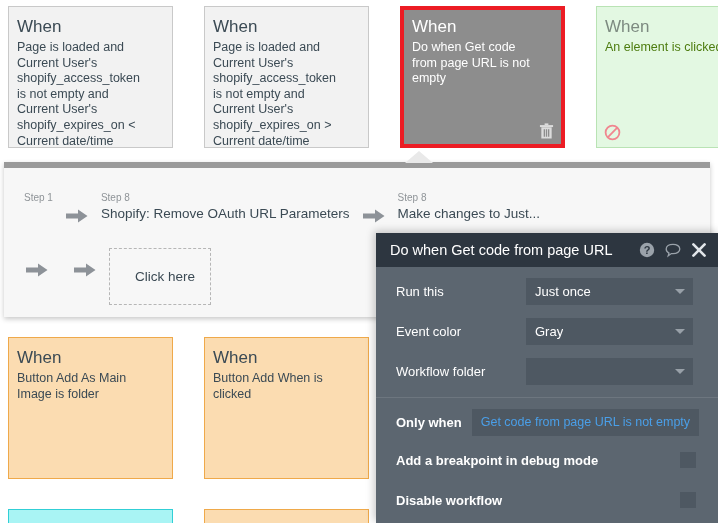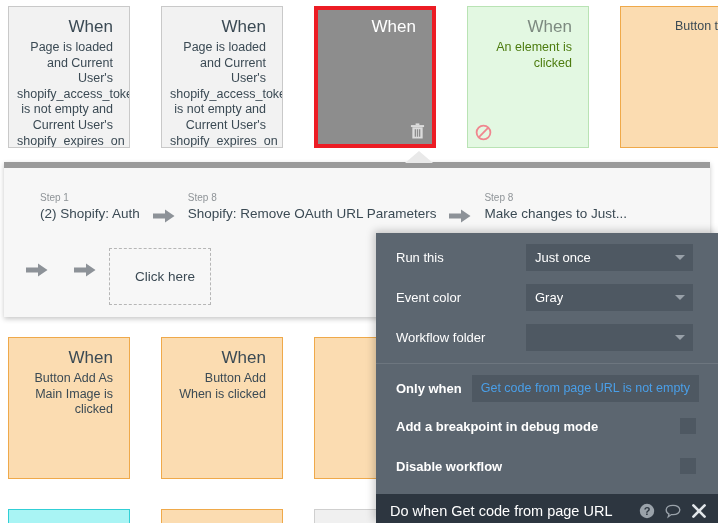--- a/index.html
+++ b/index.html
@@ -30,26 +30,26 @@
     display: flex;
     gap: 31px;
     padding-left: 8px;
   }
   #row-top    { top: 6px; }
   #row-middle { top: 337px; }
   #row-bottom { top: 509px; }
 
   .event-card {
     box-sizing: border-box;
-    width: 122px;
+    width: 165px;
     height: 142px;
     border: 1px solid #c9c9c9;
     background: #f2f2f2;
-    padding: 9px 16px 0 8px;
-    text-align: right;
+    padding: 9px 24px 0 8px;
+    text-align: left;
     position: relative;
     flex: 0 0 auto;
     overflow: hidden;
   }
   .event-card.orange { background: #fbdcb1; border-color: #efa94a; }
   .event-card.green  { background: #e3f8e2; border-color: #b9e3b4; }
   .event-card.cyan   { background: #a9f4f4; border-color: #31cfd6; }
   .event-card.gray-plain { background: #f0f0f0; border-color: #cfcfcf; }
 
   .event-card.selected {
@@ -116,21 +116,21 @@
     box-shadow: 0 2px 5px rgba(0,0,0,0.22);
     border-top: 6px solid #9a9a9a;
     box-sizing: border-box;
     z-index: 5;
   }
   .step-line {
     position: absolute;
     display: flex;
     align-items: flex-start;
   }
-  #step-line-1 { left: 36px; top: 24px; }
+  #step-line-1 { left: 20px; top: 24px; }
   #step-line-2 { left: 22px; top: 78px; }
 
   .step-item { display: flex; flex-direction: column; }
   .step-label {
     font-size: 10px;
     color: #8f9498;
     line-height: 12px;
     margin-bottom: 1px;
   }
   .step-name {
@@ -305,20 +305,21 @@
       <div class="card-body">Page is loaded and Current User's shopify_access_token is not empty and Current User's shopify_expires_on &lt; Current date/time</div>
     </div>
 
     <div class="event-card">
       <div class="card-title">When</div>
       <div class="card-body">Page is loaded and Current User's shopify_access_token is not empty and Current User's shopify_expires_on &gt; Current date/time</div>
     </div>
 
     <div class="event-card selected">
       <div class="card-title">When</div>
+      <div class="card-body">Do when Get code from page URL is not empty</div>
       <svg class="trash-icon" viewBox="0 0 16 17">
         <rect x="2.5" y="4.5" width="11" height="12" fill="#dcdcdc"></rect>
         <rect x="1" y="2.2" width="14" height="2.1" fill="#dcdcdc"></rect>
         <rect x="6" y="0.4" width="4" height="1.8" fill="#dcdcdc"></rect>
         <rect x="5" y="6.6" width="1.4" height="8" fill="#8d8d8d"></rect>
         <rect x="7.3" y="6.6" width="1.4" height="8" fill="#8d8d8d"></rect>
         <rect x="9.6" y="6.6" width="1.4" height="8" fill="#8d8d8d"></rect>
       </svg>
     </div>
 
@@ -337,21 +338,21 @@
     </div>
 
   </div>
 
   <div id="pointer-triangle"></div>
 
   <div class="card-row" id="row-middle">
 
     <div class="event-card orange">
       <div class="card-title">When</div>
-      <div class="card-body">Button Add As Main Image is clicked</div>
+      <div class="card-body">Button Add As Main Image is folder</div>
     </div>
 
     <div class="event-card orange">
       <div class="card-title">When</div>
       <div class="card-body">Button Add When is clicked</div>
     </div>
 
     <div class="event-card orange">
       <div class="card-title"></div>
       <div class="card-body">But Va</div>
@@ -379,21 +380,20 @@
     </div>
 
   </div>
 
   <div id="steps-panel">
 
     <div class="step-line" id="step-line-1">
 
       <div class="step-item">
         <div class="step-label">Step 1</div>
-        <div class="step-name">(2) Shopify: Auth</div>
       </div>
 
       <svg class="step-arrow" viewBox="0 0 22 16">
         <path d="M0 5.4 h12 V1.4 L21.5 8 L12 14.6 V10.6 H0 Z" fill="#8d9298"></path>
       </svg>
 
       <div class="step-item">
         <div class="step-label">Step 8</div>
         <div class="step-name">Shopify: Remove OAuth URL Parameters</div>
       </div>
@@ -422,20 +422,38 @@
 
       <div class="click-here-box">
         <div class="click-here-text">Click here</div>
       </div>
 
     </div>
 
   </div>
 
   <div id="property-panel">
+
+    <div id="panel-header">
+      <div id="panel-title">Do when Get code from page URL</div>
+
+      <svg class="panel-icon" viewBox="0 0 16 16">
+        <circle cx="8" cy="8" r="7.2" fill="#9aa2aa"></circle>
+        <text x="8" y="12" font-size="11" font-weight="bold" fill="#2d3640" text-anchor="middle" font-family="Liberation Sans, sans-serif">?</text>
+      </svg>
+
+      <svg class="panel-icon" viewBox="0 0 16 16">
+        <path d="M8 2.3 C4 2.3 1.2 4.3 1.2 7 C1.2 8.7 2.3 10.2 4 11.1 L3.2 13.9 L6.3 11.6 C6.8 11.7 7.4 11.7 8 11.7 C12 11.7 14.8 9.7 14.8 7 C14.8 4.3 12 2.3 8 2.3 Z" fill="none" stroke="#9aa2aa" stroke-width="1.3"></path>
+      </svg>
+
+      <svg class="panel-icon" viewBox="0 0 16 16">
+        <line x1="2.4" y1="2.4" x2="13.6" y2="13.6" stroke="#e2e6ea" stroke-width="2.6" stroke-linecap="round"></line>
+        <line x1="13.6" y1="2.4" x2="2.4" y2="13.6" stroke="#e2e6ea" stroke-width="2.6" stroke-linecap="round"></line>
+      </svg>
+    </div>
 
     <div id="panel-body">
 
       <div class="prop-row">
         <div class="prop-label">Run this</div>
         <div class="prop-select">
           <div class="value">Just once</div>
           <span class="caret"></span>
         </div>
       </div>
@@ -470,33 +488,15 @@
         <div class="checkbox"></div>
       </div>
 
       <div class="check-row">
         <div class="check-label">Disable workflow</div>
         <div class="checkbox"></div>
       </div>
 
     </div>
 
-    <div id="panel-header">
-      <div id="panel-title">Do when Get code from page URL</div>
-
-      <svg class="panel-icon" viewBox="0 0 16 16">
-        <circle cx="8" cy="8" r="7.2" fill="#9aa2aa"></circle>
-        <text x="8" y="12" font-size="11" font-weight="bold" fill="#2d3640" text-anchor="middle" font-family="Liberation Sans, sans-serif">?</text>
-      </svg>
-
-      <svg class="panel-icon" viewBox="0 0 16 16">
-        <path d="M8 2.3 C4 2.3 1.2 4.3 1.2 7 C1.2 8.7 2.3 10.2 4 11.1 L3.2 13.9 L6.3 11.6 C6.8 11.7 7.4 11.7 8 11.7 C12 11.7 14.8 9.7 14.8 7 C14.8 4.3 12 2.3 8 2.3 Z" fill="none" stroke="#9aa2aa" stroke-width="1.3"></path>
-      </svg>
-
-      <svg class="panel-icon" viewBox="0 0 16 16">
-        <line x1="2.4" y1="2.4" x2="13.6" y2="13.6" stroke="#e2e6ea" stroke-width="2.6" stroke-linecap="round"></line>
-        <line x1="13.6" y1="2.4" x2="2.4" y2="13.6" stroke="#e2e6ea" stroke-width="2.6" stroke-linecap="round"></line>
-      </svg>
-    </div>
-
   </div>
 
 </div>
 
 </body></html>

